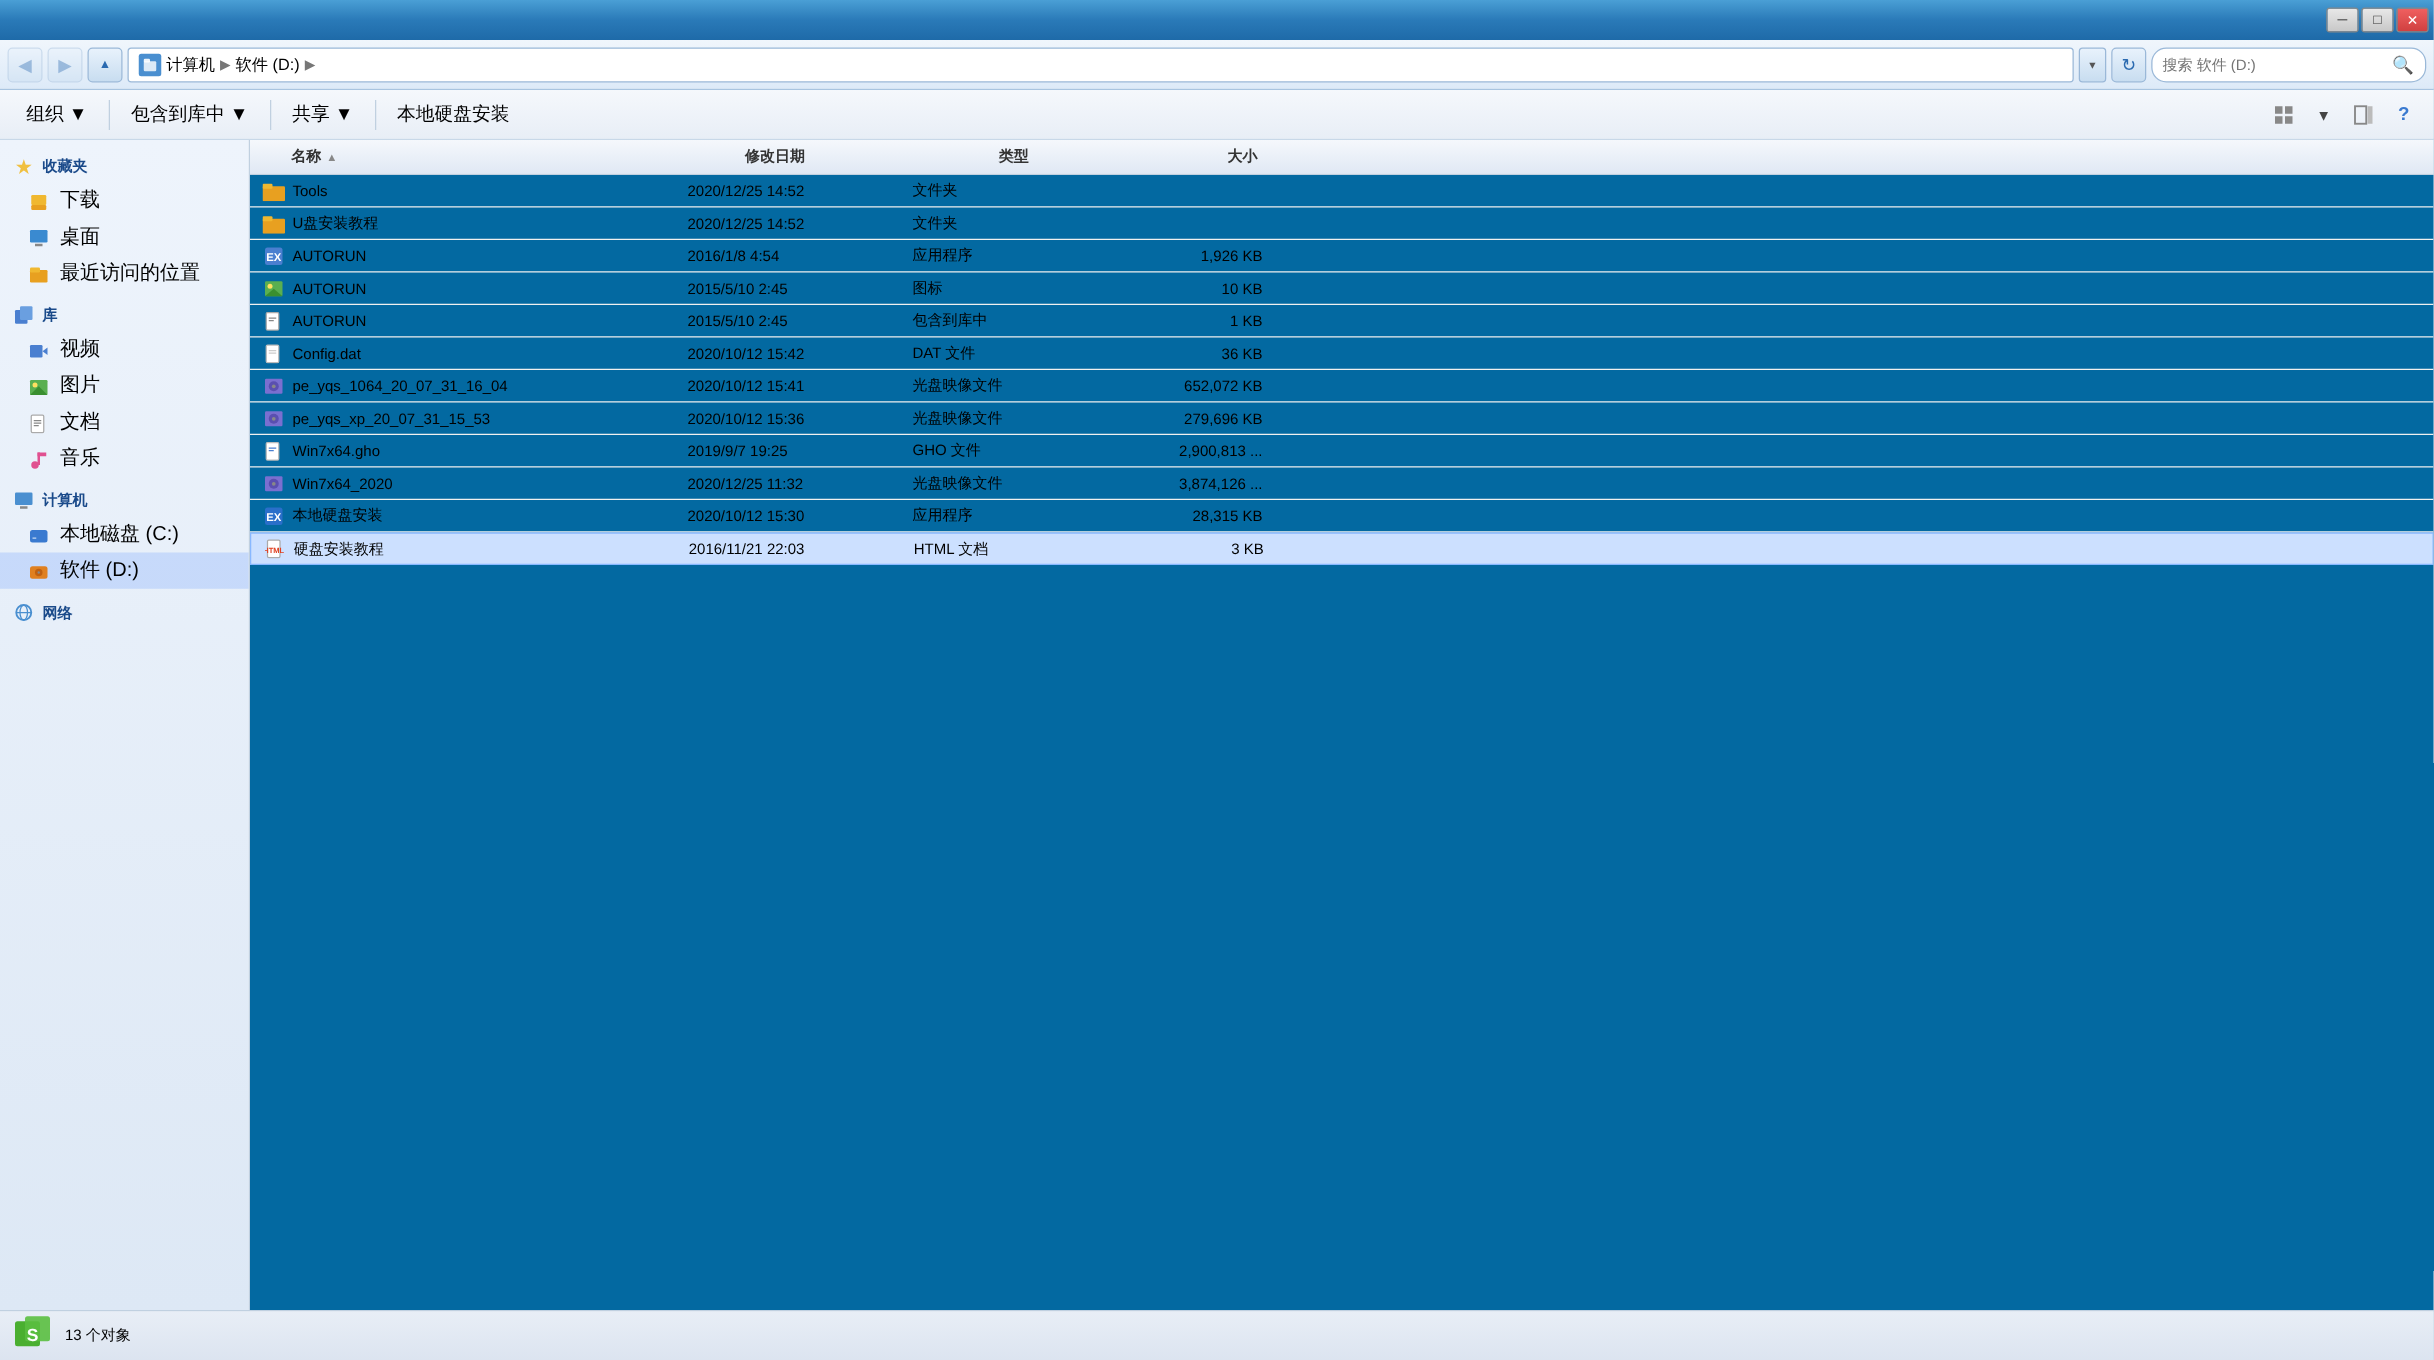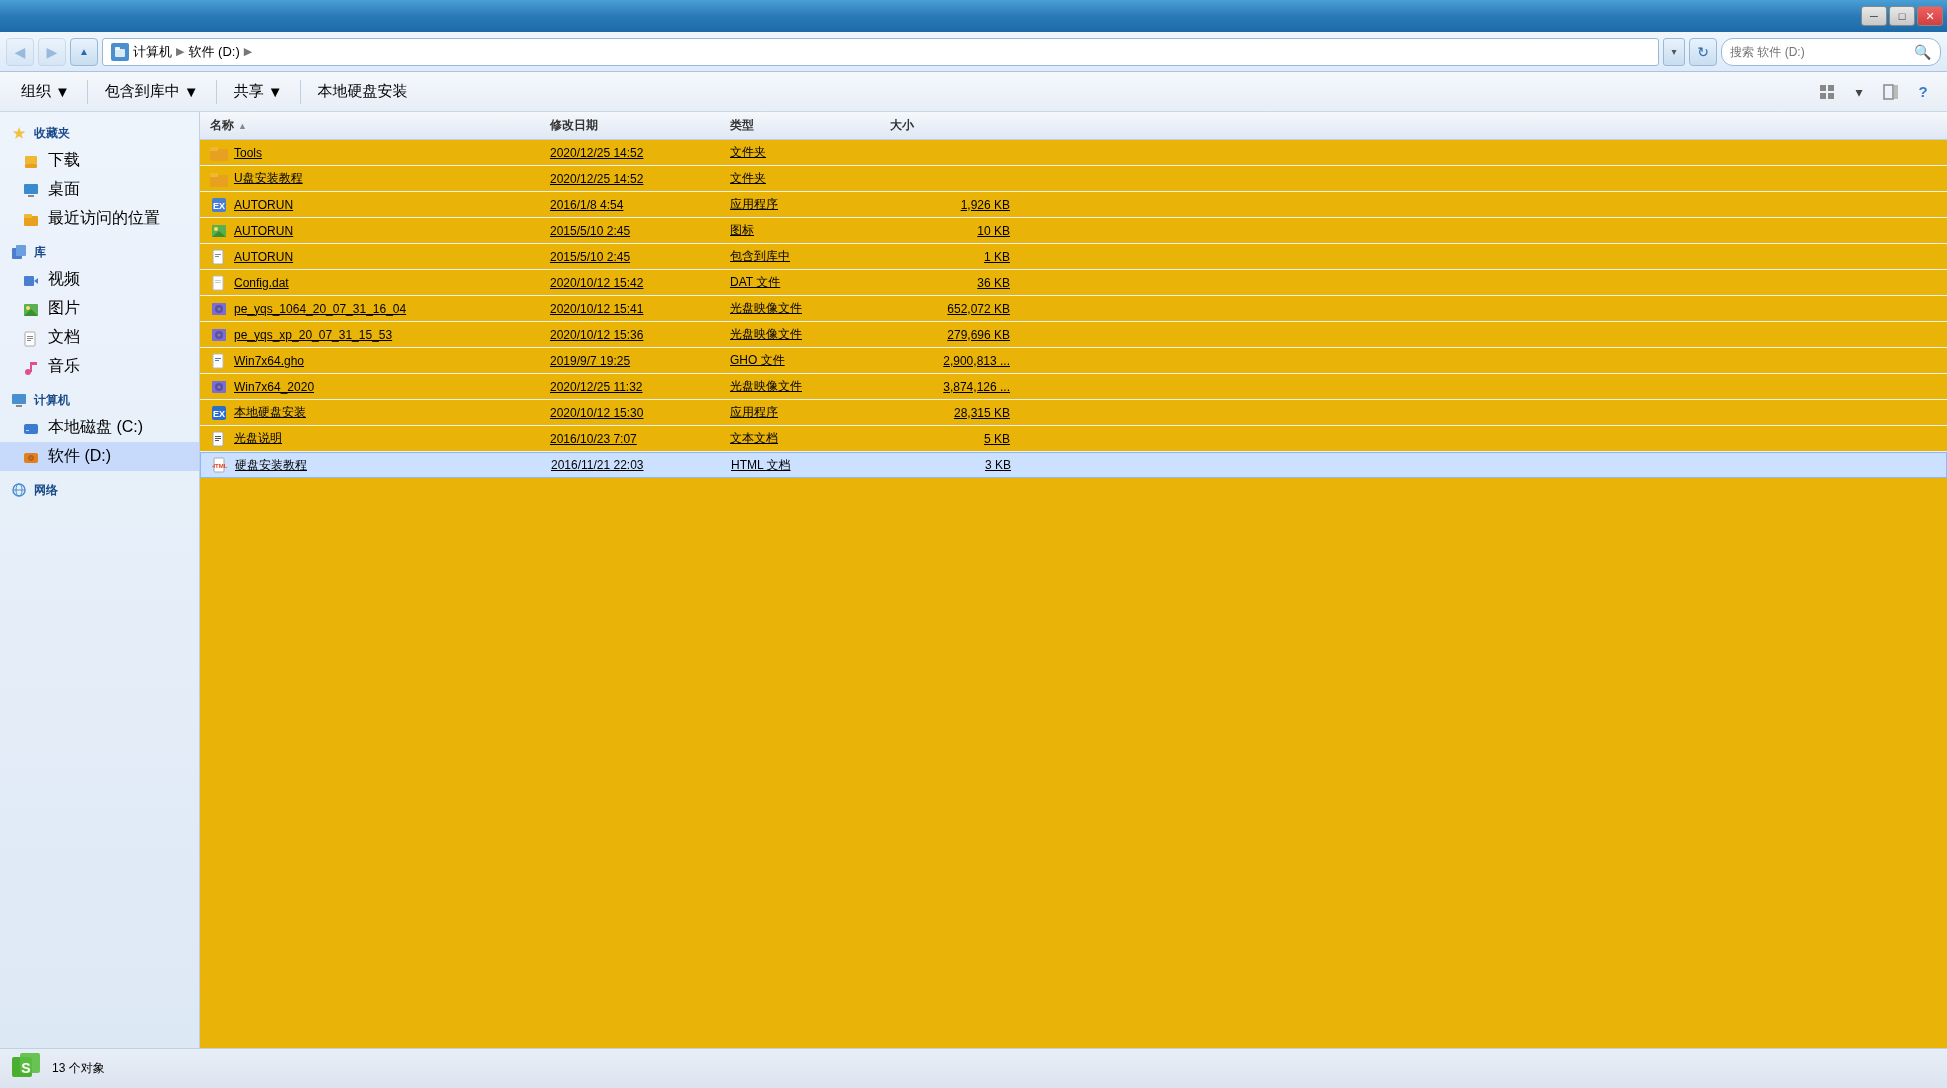--- a/index.html
+++ b/index.html
@@ -262,27 +262,27 @@
       cursor: pointer;
     }
     .col-name { width: 340px; flex-shrink: 0; }
     .col-date { width: 180px; flex-shrink: 0; }
     .col-type { width: 160px; flex-shrink: 0; }
     .col-size { width: 120px; flex-shrink: 0; text-align: center; }
     .col-header-item {
       display: flex;
       align-items: center;
       gap: 4px;
+      margin-left: 23px;
     }
 
     .file-list {
       flex: 1;
       overflow-y: auto;
-      background: #eab308;
-      text-decoration: underline;
+      background: #0369a1;
     }
     .file-row {
       display: flex;
       align-items: center;
       height: 26px;
       padding: 0 10px;
       border-bottom: 1px solid #f0f0f0;
       cursor: pointer;
       font-size: 12px;
     }
@@ -716,36 +716,20 @@
                 <rect x="1" y="1" width="14" height="14" rx="2" fill="#2a6fca"></rect>
                 <text x="8" y="12" text-anchor="middle" font-size="9" fill="white" font-weight="bold">EX</text>
               </svg>
             </span>
       <span>本地硬盘安装</span>
     </div>
     <div class="col-date">2020/10/12 15:30</div>
     <div class="col-type">应用程序</div>
     <div class="col-size">28,315 KB</div>
   </div>
-        <div class="file-row">
-    <div class="col-name">
-      <span class="file-icon">
-              <svg width="16" height="16" viewBox="0 0 16 16">
-                <rect x="2" y="1" width="10" height="14" rx="1" fill="#fff" stroke="#aaa" stroke-width="1"></rect>
-                <rect x="4" y="5" width="6" height="1" fill="#555"></rect>
-                <rect x="4" y="7" width="6" height="1" fill="#555"></rect>
-                <rect x="4" y="9" width="4" height="1" fill="#555"></rect>
-              </svg>
-            </span>
-      <span>光盘说明</span>
-    </div>
-    <div class="col-date">2016/10/23 7:07</div>
-    <div class="col-type">文本文档</div>
-    <div class="col-size">5 KB</div>
-  </div>
         <div class="file-row selected">
     <div class="col-name">
       <span class="file-icon">
               <svg width="16" height="16" viewBox="0 0 16 16">
                 <rect x="2" y="1" width="10" height="14" rx="1" fill="#fff" stroke="#aaa" stroke-width="1"></rect>
                 <text x="7" y="11" text-anchor="middle" font-size="6" fill="#e04020" font-weight="bold">HTML</text>
               </svg>
             </span>
       <span>硬盘安装教程</span>
     </div>

